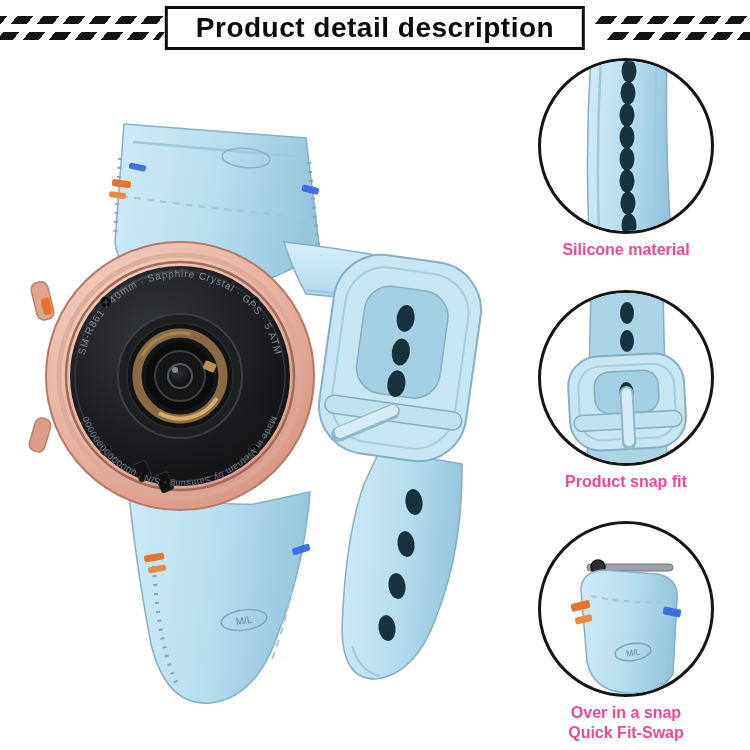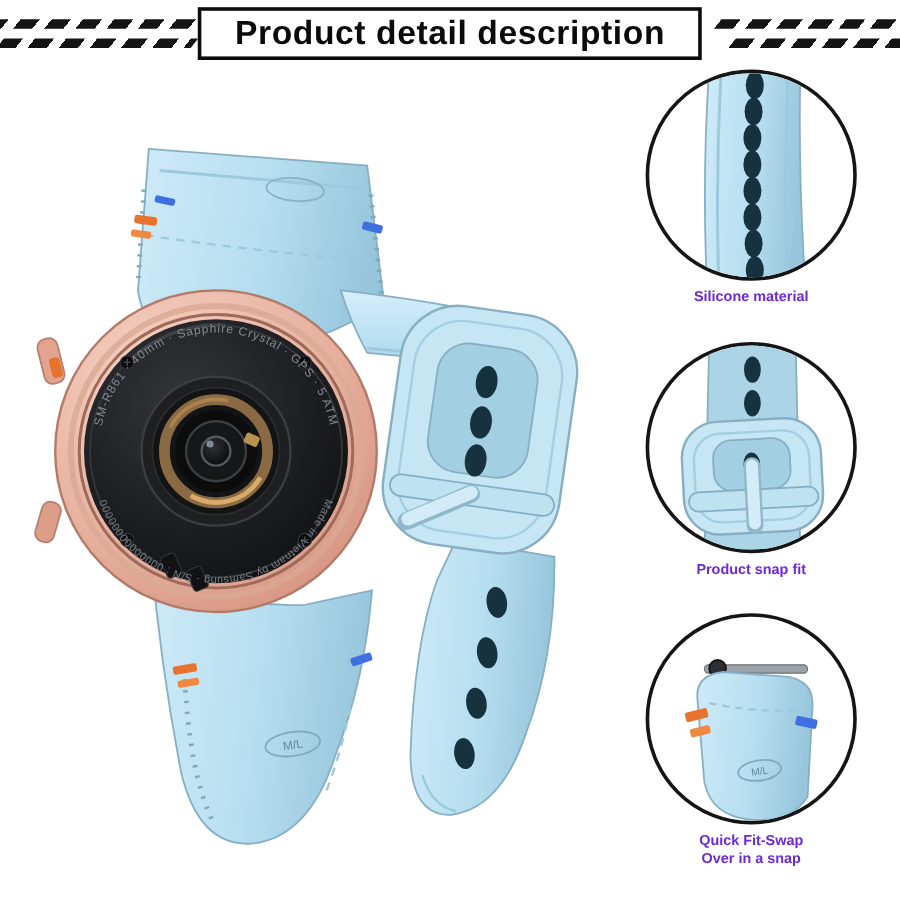--- a/index.html
+++ b/index.html
@@ -34,21 +34,21 @@
   .callouts{
     position:absolute;top:58px;right:30px;width:188px;
     display:flex;flex-direction:column;gap:30px;align-items:center;
   }
   .callout{margin:0;display:flex;flex-direction:column;align-items:center;}
   .circle{
     width:170px;height:170px;border-radius:50%;border:3px solid #151515;
     overflow:hidden;background:#fff;
   }
   .circle svg{display:block;width:100%;height:100%;}
-  .cap{margin-top:6px;font-size:12px;font-weight:700;color:#6d28d9;text-align:center;line-height:1.22;}
+  .cap{margin-top:6px;font-size:16px;font-weight:700;color:#ec4899;text-align:center;line-height:1.22;}
   .cap span{display:block;}
 </style>
 </head>
 <body>
 
 <div class="canvas">
 
   <header class="hdr">
     <div class="dashes dashes-left">
       <div class="dash-row"></div>
@@ -245,19 +245,19 @@
           <rect x="30" y="78" width="19" height="8" rx="2" fill="#e8732e" transform="rotate(-14 39 82)"></rect>
           <rect x="34" y="92" width="17" height="7" rx="2" fill="#ef8840" transform="rotate(-14 42 95)"></rect>
           <rect x="122" y="84" width="18" height="8" rx="2" fill="#3f6fe0" transform="rotate(12 131 88)"></rect>
           <g transform="rotate(-8 92 128)">
             <ellipse cx="92" cy="128" rx="18" ry="8.5" fill="none" stroke="#7fa9bd" stroke-width="1.5"></ellipse>
             <text x="92" y="131.5" text-anchor="middle" font-size="8.5" fill="#5f8ba0" font-family="Liberation Sans, sans-serif">M/L</text>
           </g>
         </svg>
       </div>
       <figcaption class="cap">
+        <span>Over in a snap</span>
         <span>Quick Fit-Swap</span>
-        <span>Over in a snap</span>
       </figcaption>
     </figure>
 
   </aside>
 </div>
 
 </body></html>

